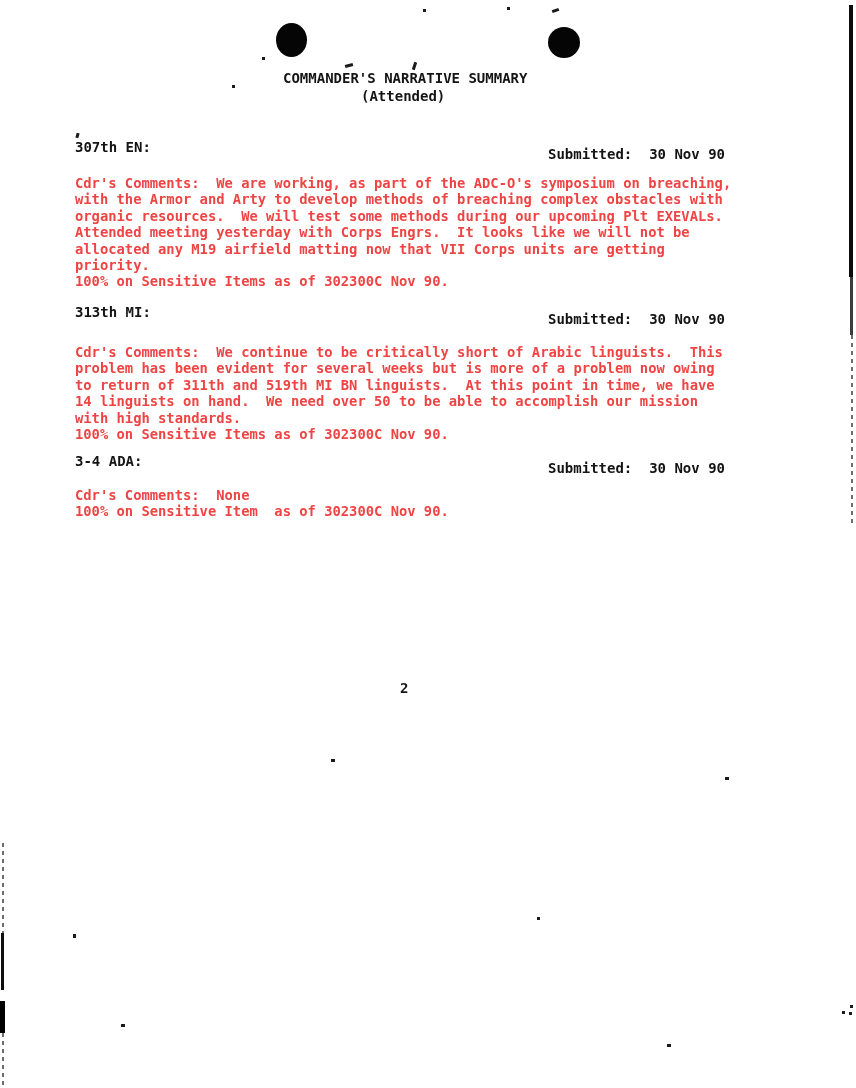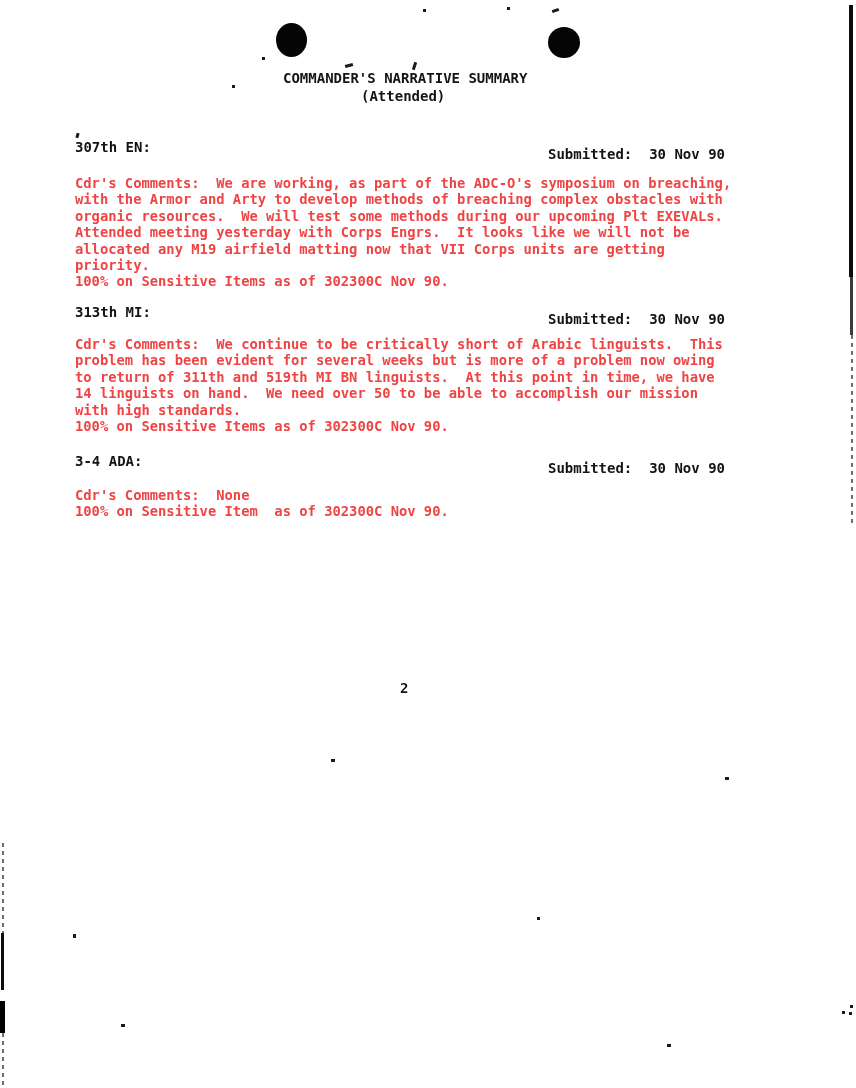--- a/index.html
+++ b/index.html
@@ -60,21 +60,21 @@
     left: 75px;
     margin: 0;
     font-family: inherit;
     font-size: 13.8px;
     font-weight: 700;
     line-height: 16.4px;
     white-space: pre;
     color: #ef4444;
   }
   .body-1 { top: 175px; }
-  .body-2 { top: 336px; }
+  .body-2 { top: 344px; }
   .body-3 { top: 459px; margin-top: 28px; }
 
   .pagenum {
     position: absolute;
     left: 400px; top: 680px;
     font-size: 14px;
   }
 
   
   .speck {

